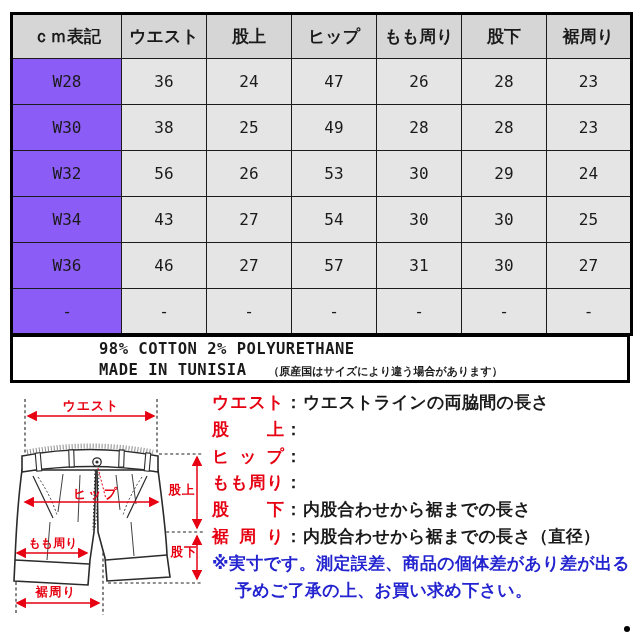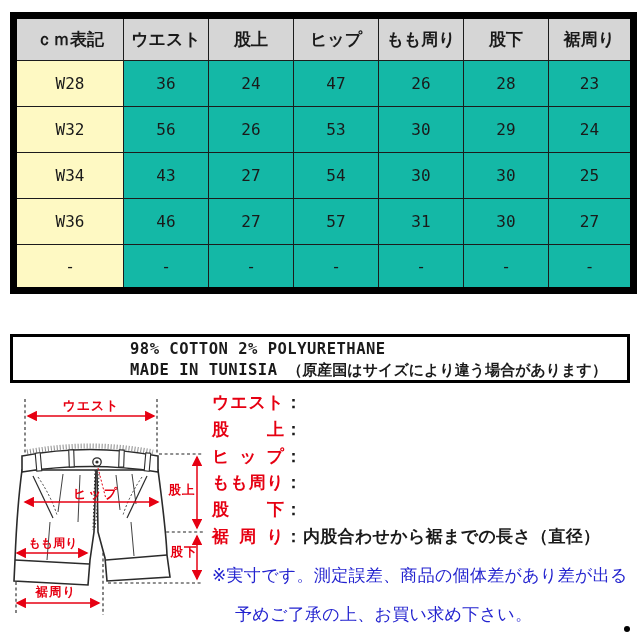--- a/index.html
+++ b/index.html
@@ -5,59 +5,59 @@
   html,body{margin:0;padding:0;}
   body{
     width:640px;height:640px;position:relative;background:#ffffff;
     font-family:"DejaVu Sans","Liberation Sans",sans-serif;color:#1a1a1a;
     overflow:hidden;
   }
   
   .size-table{
     position:absolute;left:10px;top:12px;width:620px;
     border-collapse:collapse;table-layout:fixed;
-    border:7px solid #000000;
+    border:3px solid #000000;
     font-family:"DejaVu Sans Mono","Liberation Mono",monospace;
   }
   .size-table th,.size-table td{
     border:1.5px solid #1c1c1c;text-align:center;vertical-align:middle;padding:0;
   }
   .size-table thead tr{height:45px;}
   .size-table tbody tr{height:46px;}
   .size-table th{background:#d6d6d6;font-size:17px;font-weight:600;}
-  .size-table td{font-size:16px;font-weight:500;background:#14b8a6;}
-  .size-table td.rowhead{background:#fef9c3;}
+  .size-table td{font-size:16px;font-weight:500;background:#e5e5e5;}
+  .size-table td.rowhead{background:#8b5cf6;}
   
   .material-box{
     position:absolute;left:10px;top:334px;width:620px;height:49px;
     box-sizing:border-box;border:3px solid #000;
-    padding:2px 0 0 117px;
+    padding:2px 0 0 86px;
     font-family:"DejaVu Sans Mono","Liberation Mono",monospace;
     font-weight:700;font-size:15.5px;line-height:21px;letter-spacing:0.5px;
   }
-  .material-box .mat-note{font-size:15px;font-weight:700;letter-spacing:0;}
+  .material-box .mat-note{font-size:11px;font-weight:700;letter-spacing:0;margin-left:12px;}
   
   .diagram{position:absolute;left:0px;top:390px;width:220px;height:250px;}
   .diagram svg{display:block;}
   .dg-label{font-family:"DejaVu Sans","Liberation Sans",sans-serif;font-weight:700;fill:#e60012;}
   
   .definitions{position:absolute;left:212px;top:391px;width:428px;}
   .def-row{
     display:flex;align-items:baseline;height:26.8px;
     font-size:17px;font-weight:700;color:#1a1a1a;white-space:nowrap;
   }
   .def-term{
     color:#e60012;width:72px;flex:0 0 72px;display:inline-block;
     text-align:justify;text-align-last:justify;
   }
   .def-colon{margin:0 1px;}
   .def-desc{letter-spacing:0.3px;}
   .note-line{
-    height:26.8px;font-size:17px;font-weight:400;color:#2323cf;
-    white-space:nowrap;letter-spacing:0.3px;margin-top:12px;
+    height:26.8px;font-size:17px;font-weight:700;color:#2323cf;
+    white-space:nowrap;letter-spacing:0.3px;
   }
   .note-indent{padding-left:23px;}
   
   .stray-dot{
     position:absolute;left:624px;top:626px;width:6px;height:6px;
     background:#000;border-radius:50%;
   }
 </style>
 </head>
 <body>
@@ -83,20 +83,29 @@
       <th>裾周り</th>
     </tr>
   </thead>
   <tbody>
     <tr>
       <td class="rowhead">W28</td>
       <td>36</td>
       <td>24</td>
       <td>47</td>
       <td>26</td>
+      <td>28</td>
+      <td>23</td>
+    </tr>
+    <tr>
+      <td class="rowhead">W30</td>
+      <td>38</td>
+      <td>25</td>
+      <td>49</td>
+      <td>28</td>
       <td>28</td>
       <td>23</td>
     </tr>
     <tr>
       <td class="rowhead">W32</td>
       <td>56</td>
       <td>26</td>
       <td>53</td>
       <td>30</td>
       <td>29</td>
@@ -216,36 +225,38 @@
     <text class="dg-label" x="53" y="157" font-size="12" text-anchor="middle">もも周り</text>
     <text class="dg-label" x="184" y="166" font-size="12.5" text-anchor="middle" letter-spacing="1">股下</text>
     <text class="dg-label" x="56" y="206" font-size="12.5" text-anchor="middle" letter-spacing="1">裾周り</text>
   </svg>
 </div>
 
 <div class="definitions">
   <div class="def-row">
     <span class="def-term">ウエスト</span>
       <span class="def-colon">：</span>
+      <span class="def-desc">ウエストラインの両脇間の長さ</span>
   </div>
   <div class="def-row">
     <span class="def-term">股上</span>
       <span class="def-colon">：</span>
   </div>
   <div class="def-row">
     <span class="def-term">ヒップ</span>
       <span class="def-colon">：</span>
   </div>
   <div class="def-row">
     <span class="def-term">もも周り</span>
       <span class="def-colon">：</span>
   </div>
   <div class="def-row">
     <span class="def-term">股下</span>
       <span class="def-colon">：</span>
+      <span class="def-desc">内股合わせから裾までの長さ</span>
   </div>
   <div class="def-row">
     <span class="def-term">裾周り</span>
       <span class="def-colon">：</span>
       <span class="def-desc">内股合わせから裾までの長さ（直径）</span>
   </div>
   <div class="note-line">※実寸です。測定誤差、商品の個体差があり差が出る</div>
   <div class="note-line note-indent">予めご了承の上、お買い求め下さい。</div>
 </div>
 

